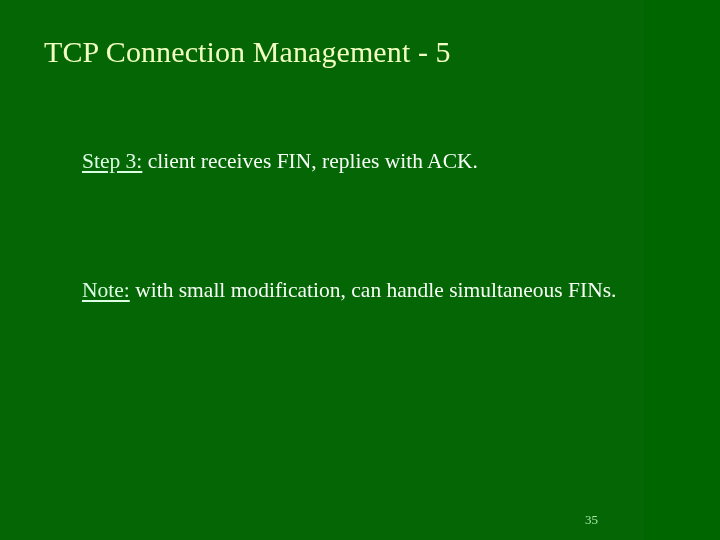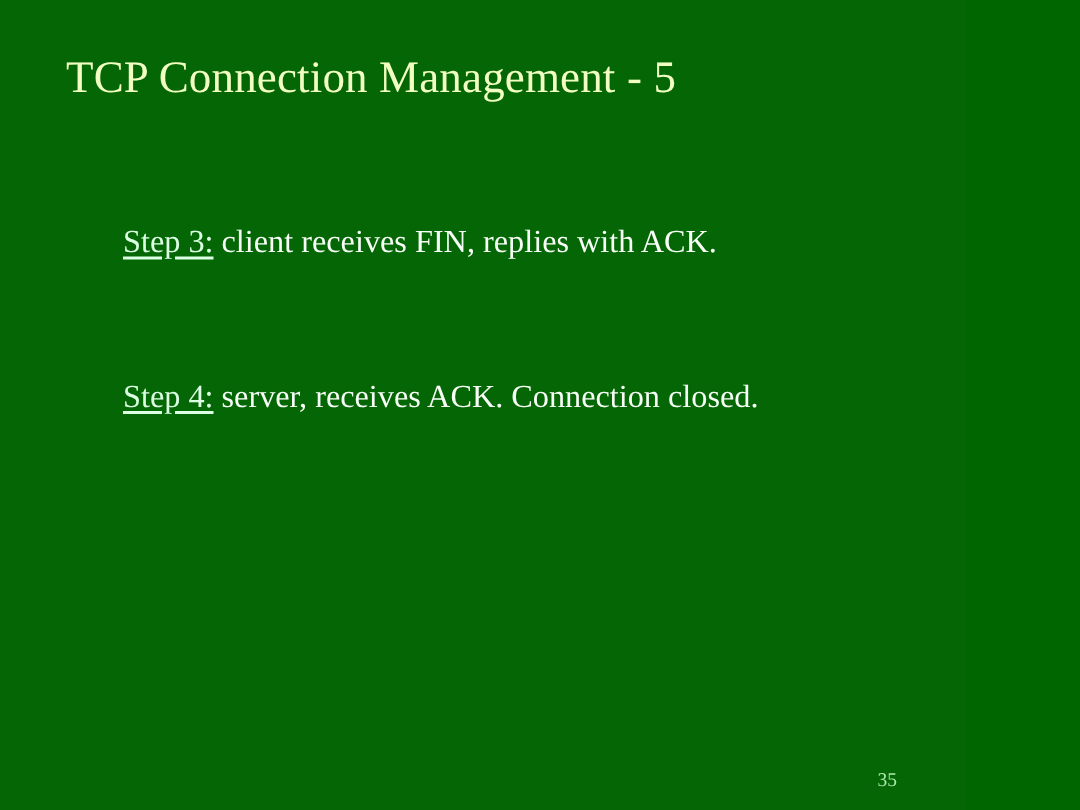--- a/index.html
+++ b/index.html
@@ -113,22 +113,22 @@
 
   <div id="body-block">
 
     <p class="para" style="color: rgb(247, 255, 247);"><span class="lead" style="color: rgb(220, 255, 228);">Step 3:</span><span> client receives FIN, replies with ACK.</span></p>
 
     <div class="spacer-sm"></div>
 
 
     <div class="spacer-md"></div>
 
-    <p class="para" style="color: rgb(247, 255, 247);"><span class="lead" style="color: rgb(220, 255, 228);">Step 4:</span><span> server, receives ACK.  Connection closed.</span></p>
 
     <div class="spacer-lg"></div>
 
+    <p class="para hang" style="color: rgb(247, 255, 247);"><span class="lead" style="color: rgb(220, 255, 228);">Note:</span><span> with small modification, can handle simultaneous FINs.</span></p>
 
   </div>
 
   <div id="page-number" style="color: rgb(168, 232, 168);">35</div>
 
 </div>
 
 </body></html>

